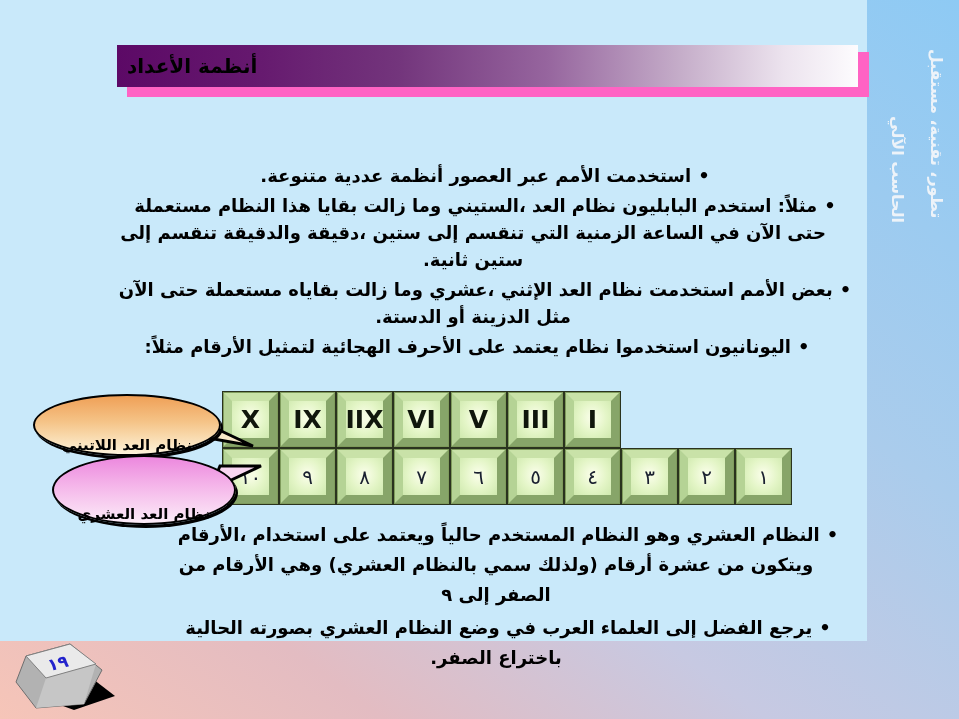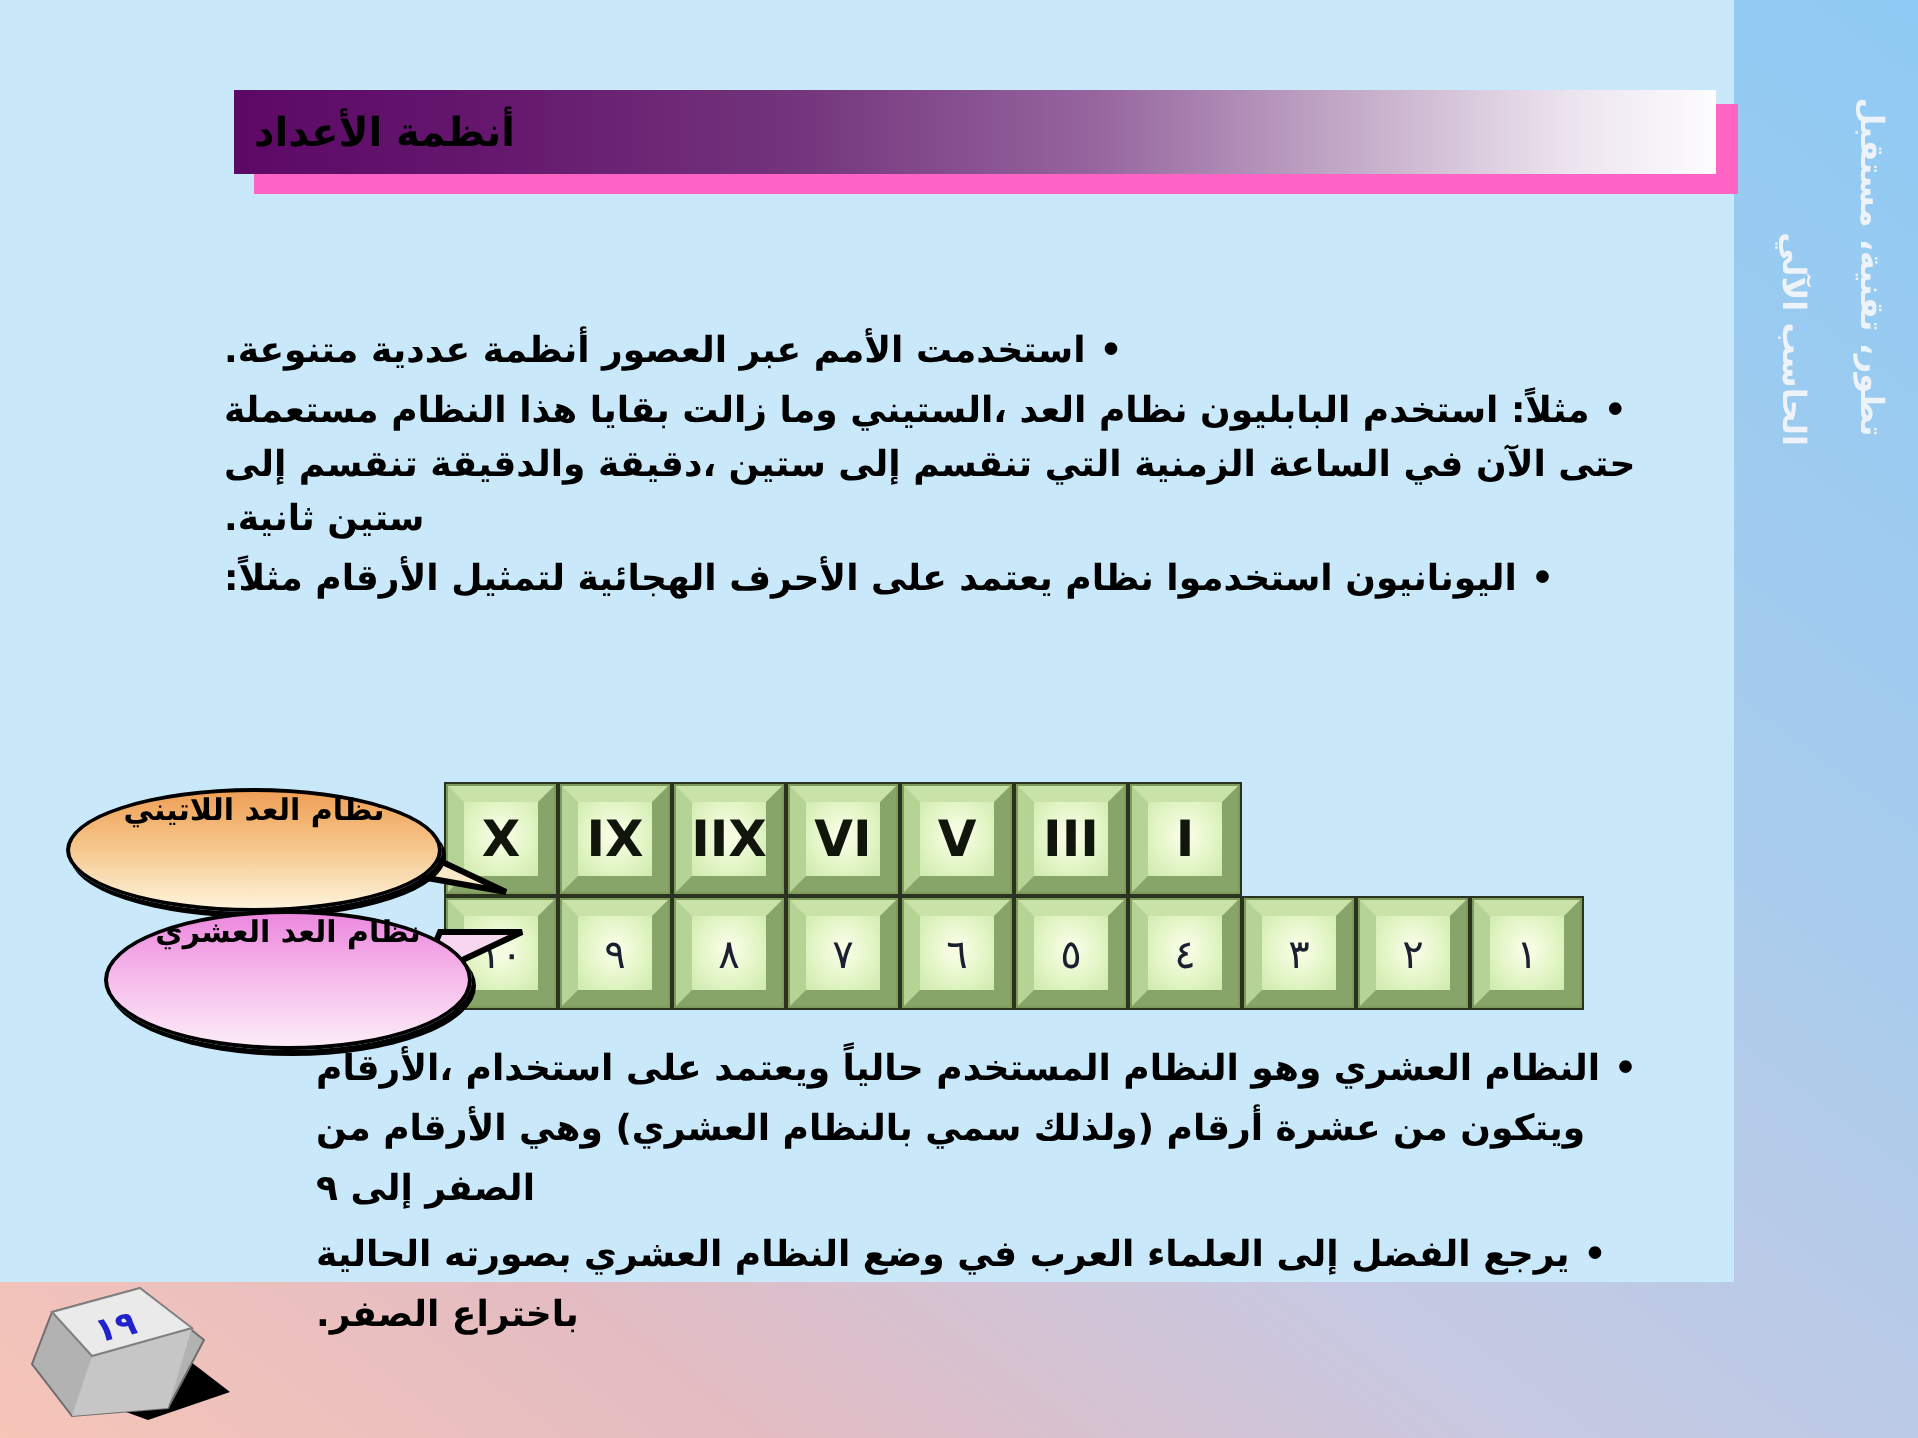--- a/index.html
+++ b/index.html
@@ -27,21 +27,21 @@
     background: linear-gradient(to right,
       #5c0966 0%, #65186e 18%, #73357c 38%, #96659e 58%, #c5adc9 76%, #ece3ee 90%, #fdfcfe 100%);
     display:flex; align-items:center; justify-content:flex-end;
     direction:rtl; padding-left:10px; box-sizing:border-box;
   }
   .title-text {
     color:#000; font-weight:bold; font-size:20px; padding-right:10px;
   }
 
   
-  .bullets { position:absolute; direction:rtl; text-align:left; color:#000;
+  .bullets { position:absolute; direction:rtl; text-align:center; color:#000;
     font-weight:bold; }
   .bullets-top { left:112px; top:162px; width:746px; font-size:18px; line-height:27px; }
   .bullets-bottom { left:158px; top:520px; width:700px; font-size:18px; line-height:30px; }
   .bullet-item { padding-right:24px; text-indent:-24px; margin-bottom:3px; }
   .bullet-item.indented { margin-right:16px; }
   .bullet-dot { margin-left:7px; }
 
   
   .keyrow { position:absolute; display:flex; }
   .keyrow-roman { left:222px; top:391px; }
@@ -56,21 +56,21 @@
     border-color:#c9e2a8 #87a569 #87a569 #b5d395;
     background: radial-gradient(ellipse at 50% 45%, #f5fce2 15%, #e3f5c6 55%, #cfe9ae 100%);
     display:flex; align-items:center; justify-content:center;
   }
   .key-label-roman { font-size:25px; font-weight:bold; color:#10160c; }
   .key-label-arabic { font-size:20px; font-weight:normal; color:#1a2030; }
 
   
   .bubble {
     position:absolute; border:2px solid #000; border-radius:50%;
-    display:flex; align-items:flex-start; justify-content:center;
+    display:flex; align-items:flex-end; justify-content:center;
     direction:rtl; font-weight:bold; font-size:15px; color:#000;
     box-shadow:2px 3px 0 #000;
   }
   .bubble-latin {
     left:33px; top:394px; width:184px; height:58px;
     background: linear-gradient(to bottom, #efa057 0%, #f5c488 45%, #fdf3da 100%);
   }
   .bubble-decimal {
     left:52px; top:455px; width:180px; height:66px;
     background: linear-gradient(to bottom, #ec88de 0%, #f5b7ea 45%, #fcecf8 100%);
@@ -99,20 +99,21 @@
   <div class="panel"></div>
 
   <div class="title-shadow"></div>
   <div class="title-bar">
     <div class="title-text">أنظمة الأعداد</div>
   </div>
 
   <div class="bullets bullets-top">
     <div class="bullet-item"><span class="bullet-dot">•</span><span>استخدمت الأمم عبر العصور أنظمة عددية متنوعة.</span></div>
     <div class="bullet-item"><span class="bullet-dot">•</span><span>مثلاً: استخدم البابليون نظام العد ،الستيني وما زالت بقايا هذا النظام مستعملة حتى الآن في الساعة الزمنية التي تنقسم إلى ستين ،دقيقة والدقيقة تنقسم إلى ستين ثانية.</span></div>
+    <div class="bullet-item"><span class="bullet-dot">•</span><span>بعض الأمم استخدمت نظام العد الإثني ،عشري وما زالت بقاياه مستعملة حتى الآن مثل الدزينة أو الدستة.</span></div>
     <div class="bullet-item indented"><span class="bullet-dot">•</span><span>اليونانيون استخدموا نظام يعتمد على الأحرف الهجائية لتمثيل الأرقام مثلاً:</span></div>
   </div>
 
   <div class="keyrow keyrow-roman">
     <div class="key">
         <div class="key-inner">
           <span class="key-label-roman">X</span>
         </div>
       </div>
     <div class="key">

